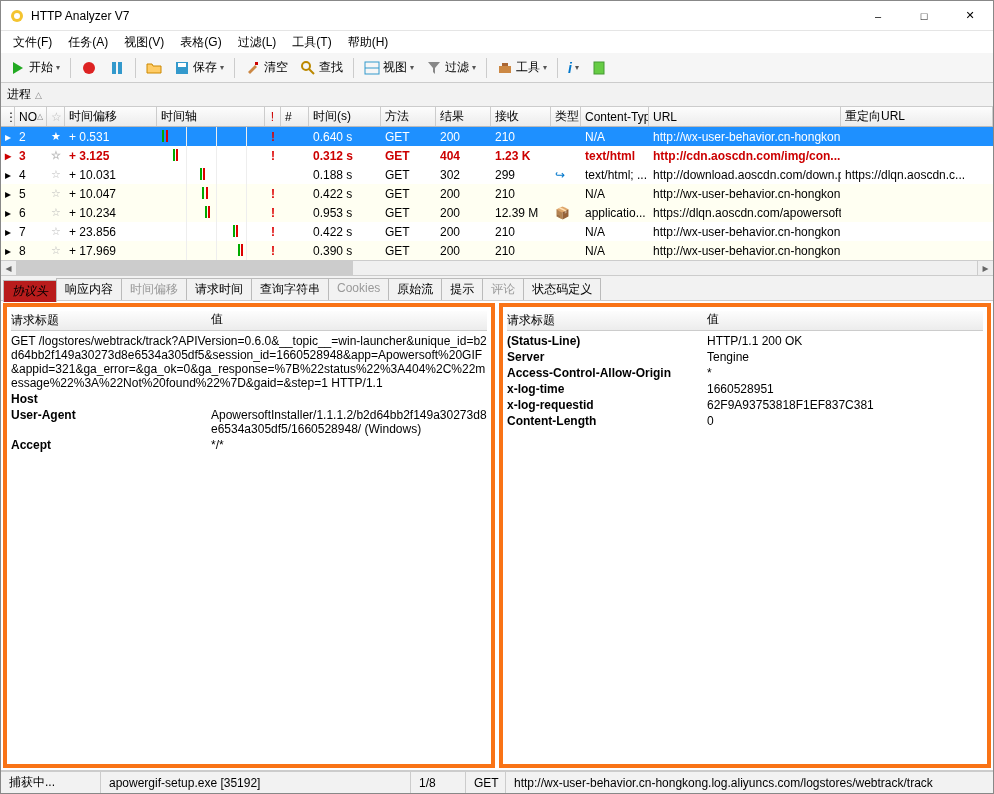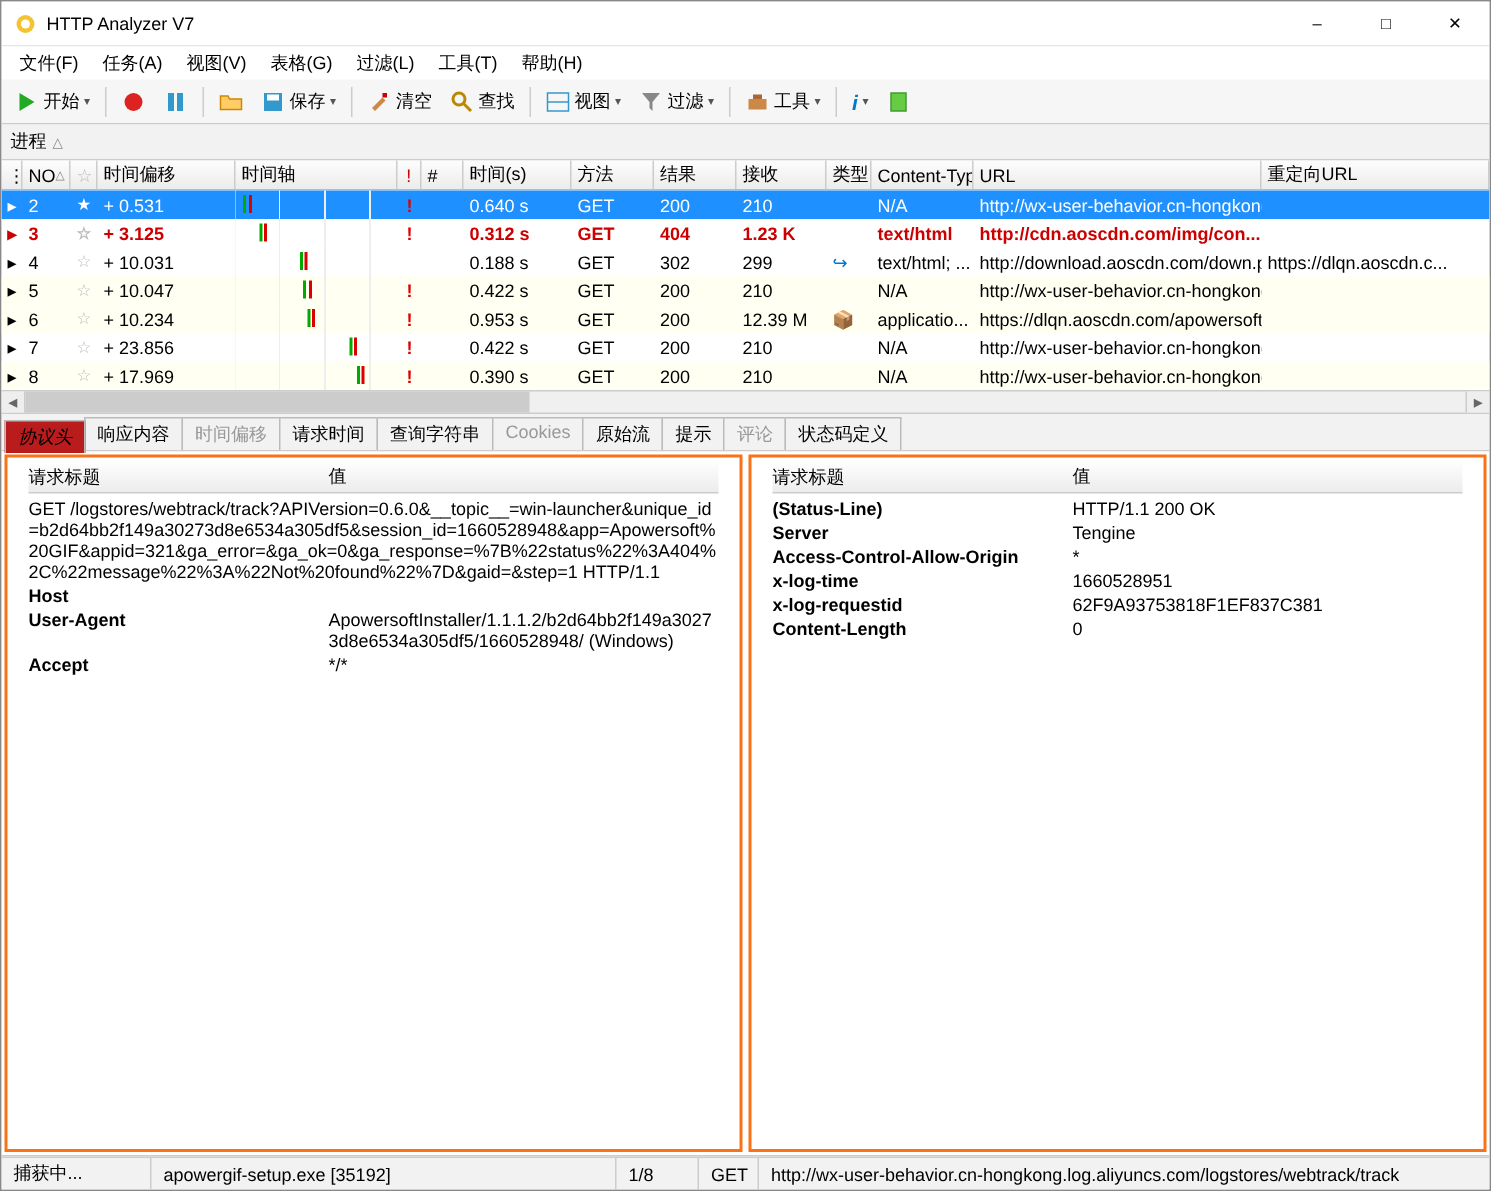--- a/index.html
+++ b/index.html
@@ -34,21 +34,21 @@
 .tl-green { position: absolute; height: 12px; width: 2px; top: 3px; background: #0a0; }
 .scroll-strip { height: 16px; background: #f0f0f0; border-top: 1px solid #ccc; border-bottom: 1px solid #ccc; display: flex; }
 .scroll-strip .thumb { height: 100%; background: #ccc; }
 .scroll-strip .arrow { width: 16px; display: flex; align-items: center; justify-content: center; color: #666; background: #eee; border-left: 1px solid #ccc; }
 .scroll-strip .arrow:first-child { border-left: none; border-right: 1px solid #ccc; }
 .bottom-tabs { display: flex; background: #f2f2f2; border-bottom: 1px solid #ccc; padding: 2px 2px 0 2px; gap: 0; }
 .btab { padding: 2px 8px; border: 1px solid #bbb; border-bottom: none; background: #f2f2f2; margin-right: -1px; font-size: 12px;}
 .btab.active { background: #b91c1c; position: relative; top: 2px; font-style: italic; }
 .btab.disabled { color: #999; }
 .detail-panes { flex: 1; display: flex; background: #fff; border-bottom: 1px solid #ccc; }
-.pane { flex: 1; overflow: auto; padding: 4px 14px; border: 2px solid #f97316; margin: 2px; }
+.pane { flex: 1; overflow: auto; padding: 4px 4px; border: 4px solid #f97316; margin: 2px; }
 .pane .ph-row { display: flex; padding: 1px 0; }
 .pane .ph-key { width: 200px; font-weight: bold; font-size: 12px; }
 .pane .ph-val { flex: 1; font-size: 12px; word-break: break-all; }
 .pane .hdr-row { display: flex; background: linear-gradient(#fdfdfd,#ececec); border-bottom: 1px solid #ccc; margin-bottom: 2px; }
 .pane .hdr-row .hk { width: 200px; font-size: 12px; padding: 1px 0; }
 .pane .hdr-row .hv { flex: 1; font-size: 12px; }
 .statusbar { height: 22px; display: flex; align-items: center; background: #f2f2f2; border-top: 1px solid #ccc; font-size: 12px; }
 .statusbar .sb-cell { padding: 0 8px; border-right: 1px solid #ccc; height: 100%; display: flex; align-items: center; }
 .star-ico { color: #bbb; font-size: 11px; }
 .star-fill { color: #fff; }

